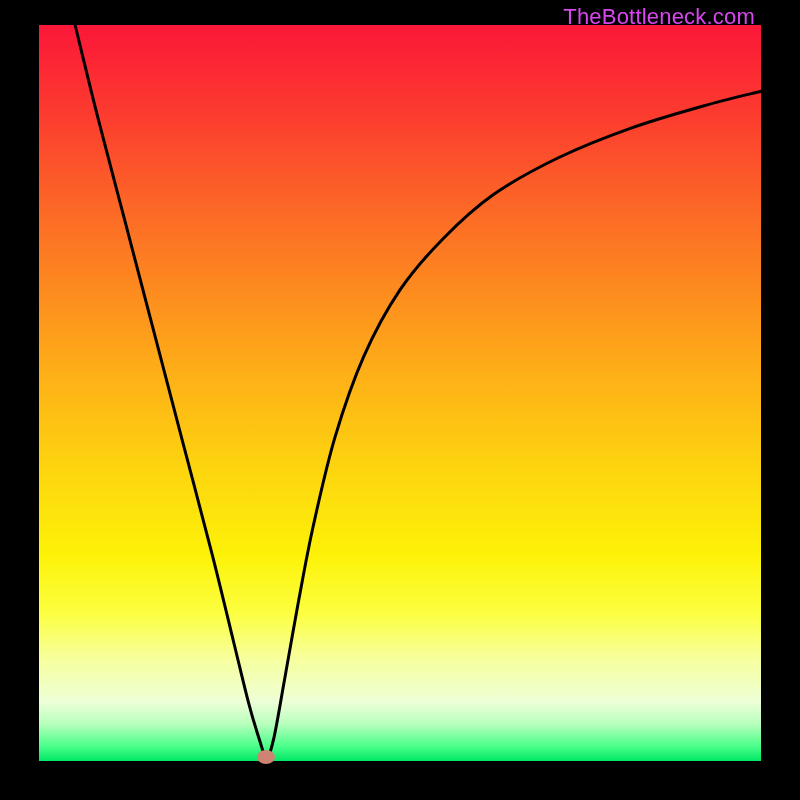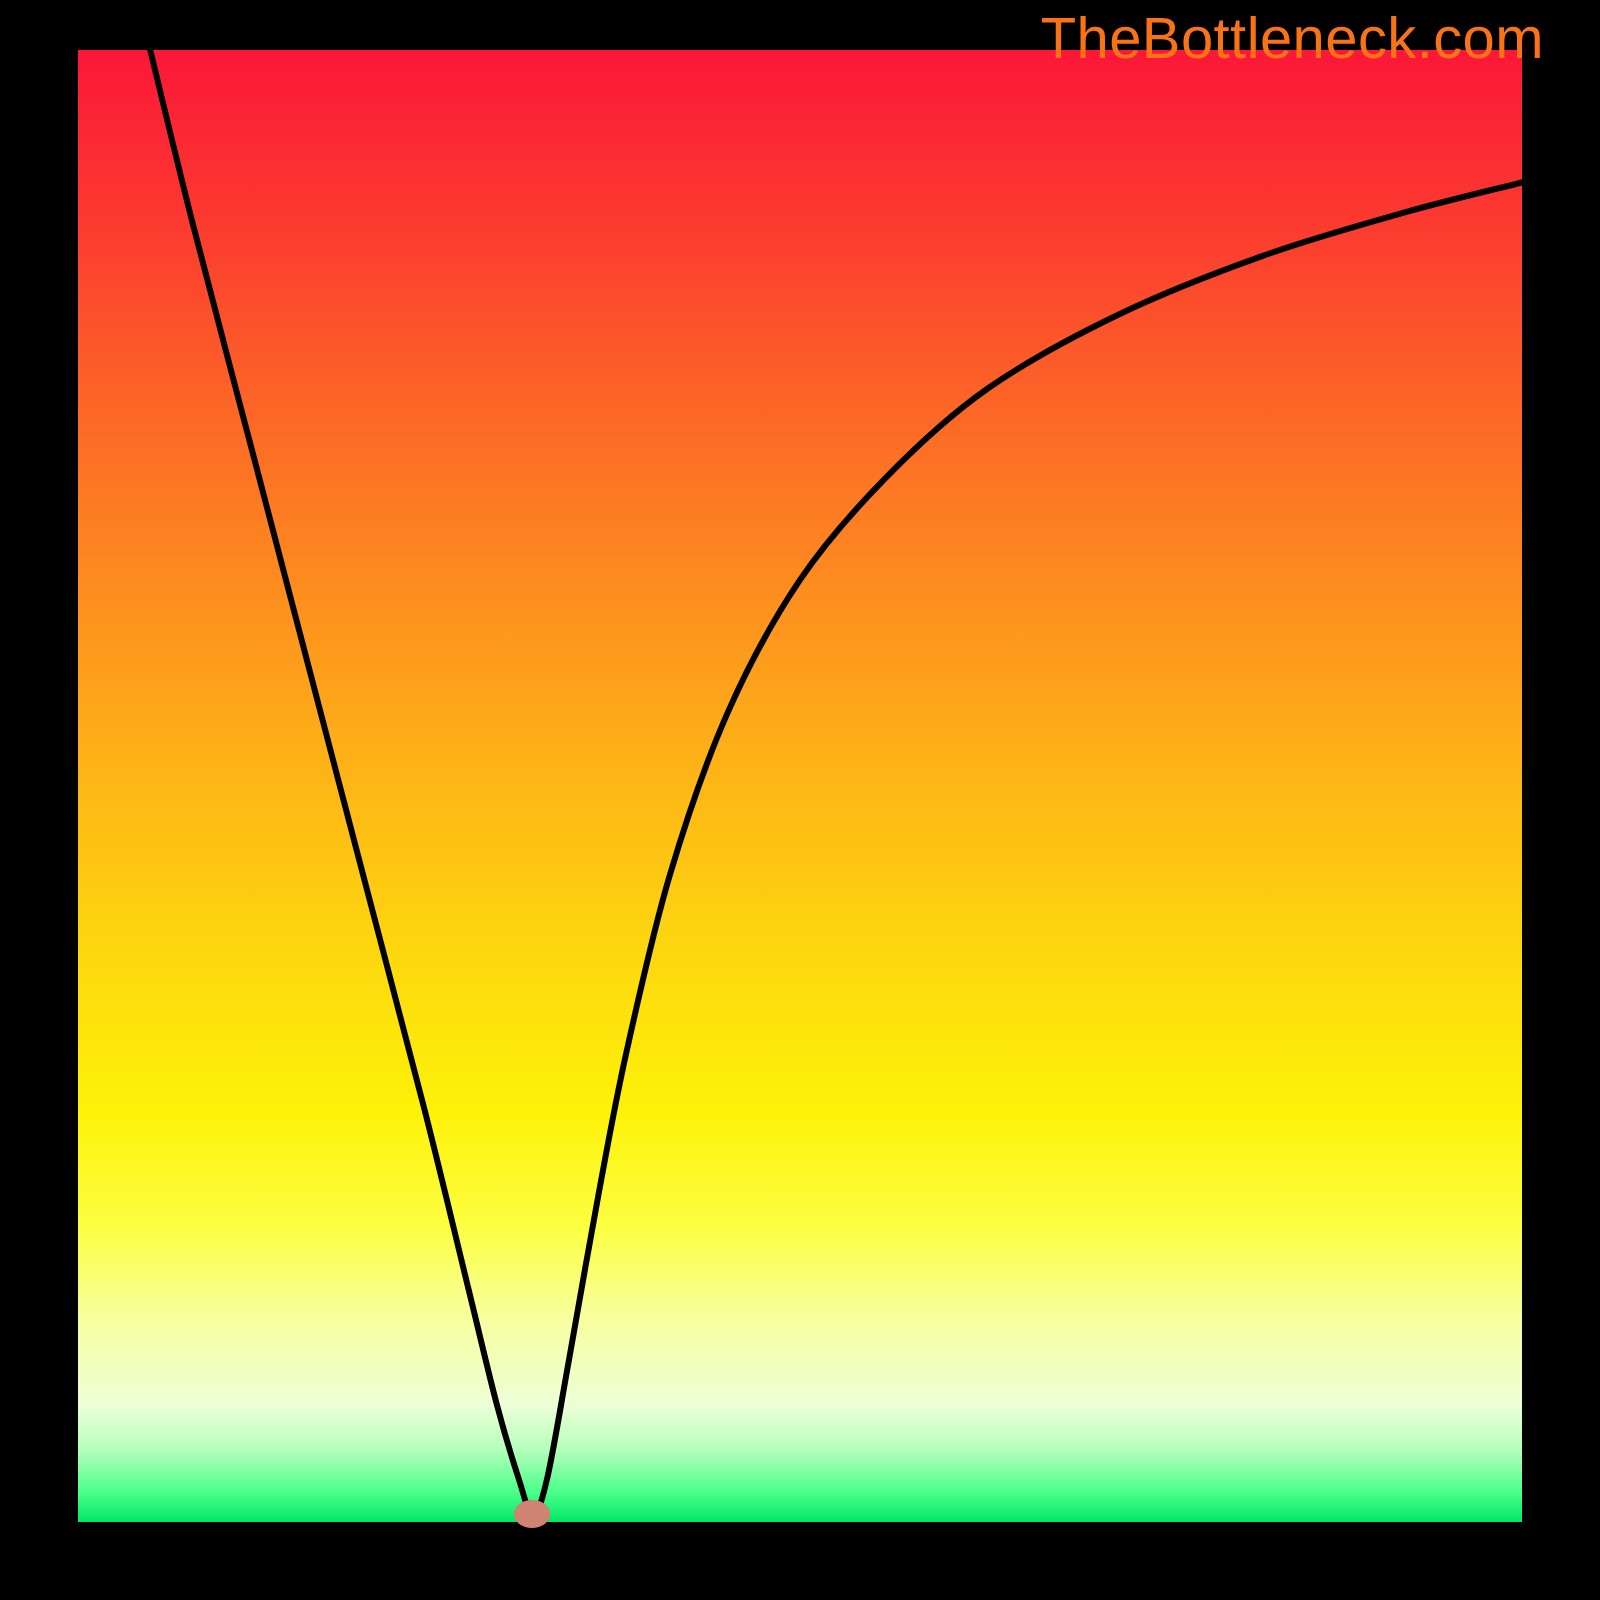--- a/index.html
+++ b/index.html
@@ -37,23 +37,23 @@
       #f7ff9c 86%,
       #edffd7 92%,
       #b7ffbc 95%,
       #4aff8a 98%,
       #00e765 100%
     );
   }
   .watermark {
     position: absolute;
     top: 4px;
-    right: 28px;
-    color: #f97316;
-    font-size: 29px;
+    right: 45px;
+    color: #d946ef;
+    font-size: 22px;
     font-weight: 500;
     letter-spacing: 0.2px;
   }
   svg.curve {
     position: absolute;
     left: 0;
     top: 0;
     width: 722px;
     height: 736px;
     overflow: visible;

